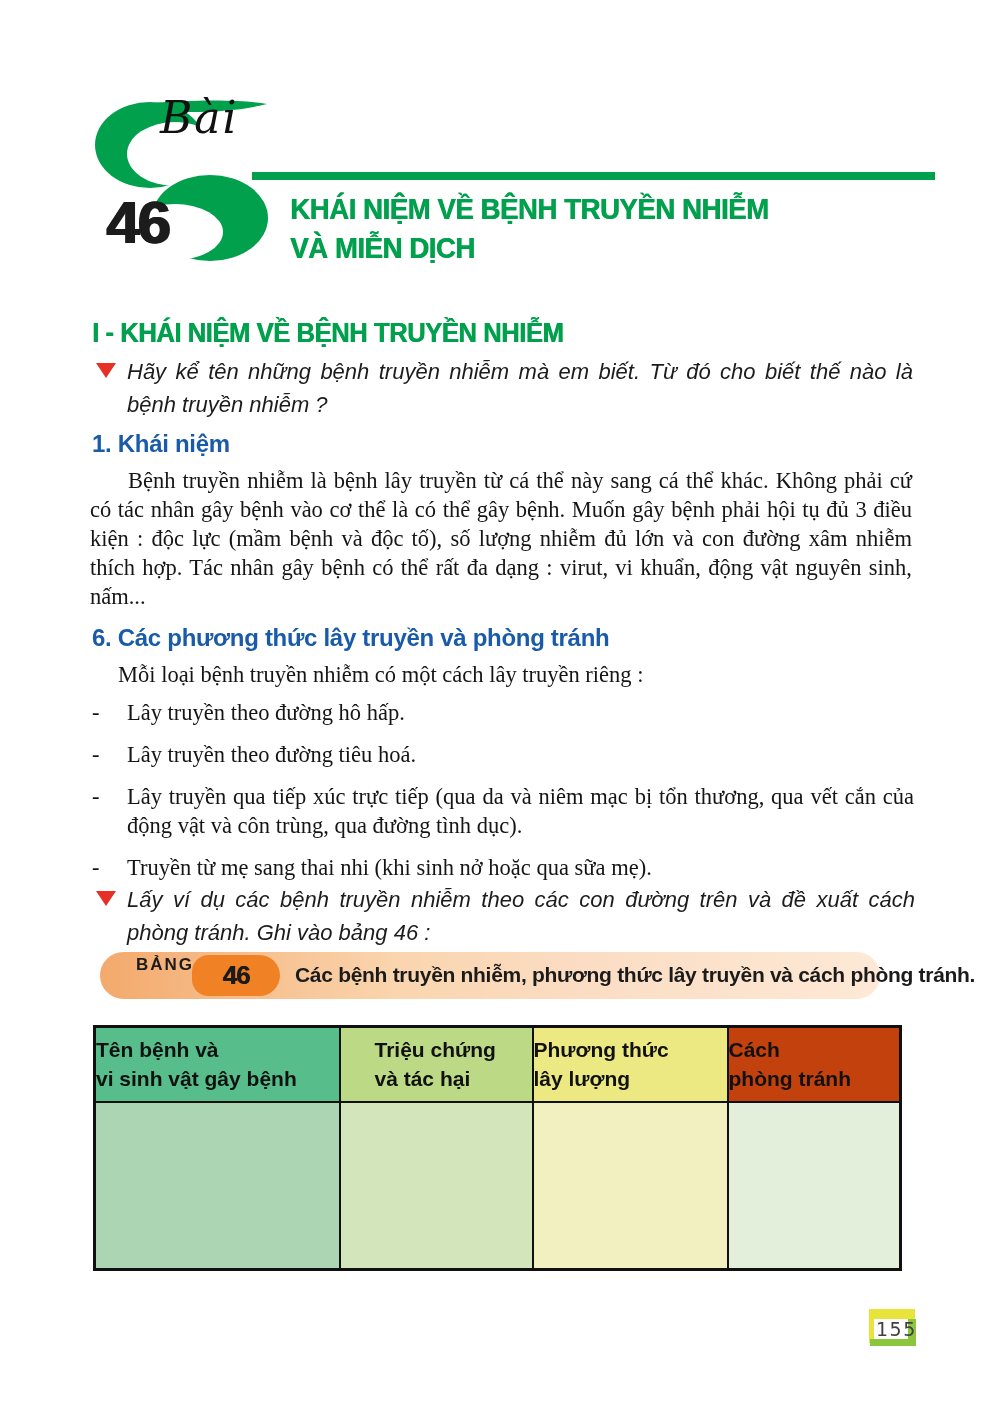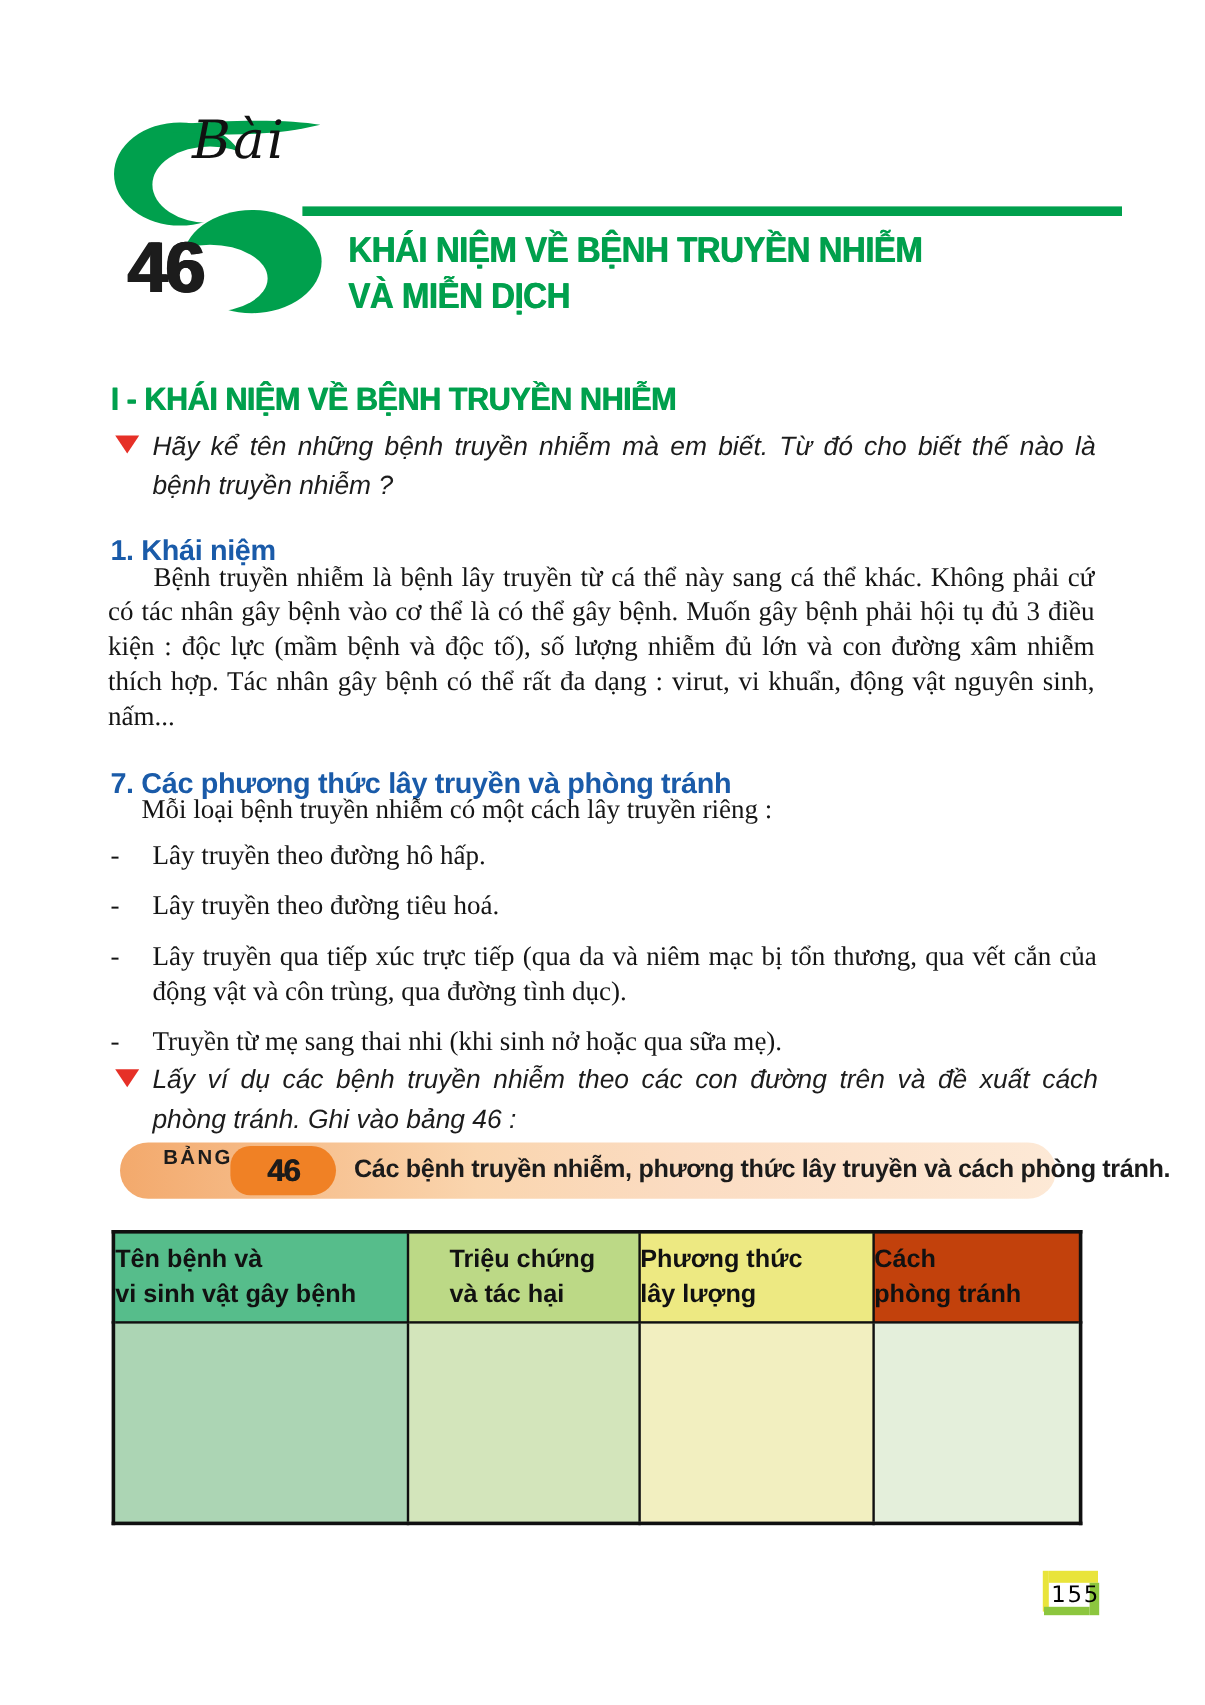--- a/index.html
+++ b/index.html
@@ -33,21 +33,21 @@
 
   
   .section-heading {
     font-family:"Liberation Sans", sans-serif; font-weight:bold; color:#00A04D;
     font-size:27px; letter-spacing:-0.5px; transform:scaleX(0.95);
     transform-origin:left center; white-space:nowrap; text-shadow:0.6px 0 0 #00A04D;
   }
   #section1-heading { left:92px; top:318px; }
   .sub-heading {
     font-family:"Liberation Sans", sans-serif; font-weight:bold; color:#1A5BA9;
-    font-size:24px; letter-spacing:-0.3px; white-space:nowrap;margin-top:16px;
+    font-size:24px; letter-spacing:-0.3px; white-space:nowrap;
   }
   #sub1-heading { left:92px; top:430px; }
   #sub2-heading { left:92px; top:624px; }
 
   
   .tri-marker {
     width:0; height:0; border-left:10px solid transparent;
     border-right:10px solid transparent; border-top:15px solid #E63027;
   }
   #q1-marker { left:96px; top:363px; }
@@ -119,21 +119,21 @@
 
   
   #page-badge { left:866px; top:1306px; width:52px; height:42px; }
   #page-badge .bar { position:absolute; }
   .bar-yv { left:3px;  top:3px;  width:5px;  height:34px; background:#E9E43B; }
   .bar-yh { left:8px;  top:3px;  width:41px; height:10px; background:#E9E43B; }
   .bar-gh { left:4px;  top:33px; width:38px; height:7px;  background:#8CC63E; }
   .bar-gv { left:42px; top:13px; width:8px;  height:27px; background:#8CC63E; }
   #page-number {
     position:absolute; left:10px; top:12px; font-family:"DejaVu Sans", sans-serif;
-    font-size:19px; color:#000000; letter-spacing:1.5px;
+    font-size:19px; color:#404040; letter-spacing:1.5px;
   }
 </style>
 </head>
 <body>
 
 <div id="page">
 
   <svg id="ribbon-svg" class="abs" viewBox="0 0 180 165" xmlns="http://www.w3.org/2000/svg" aria-hidden="true">
     <ellipse cx="55" cy="45" rx="55" ry="43" fill="#00A04D"></ellipse>
     <ellipse cx="80" cy="54" rx="48" ry="32" fill="#ffffff"></ellipse>
@@ -148,21 +148,21 @@
   <div id="title-line2" class="abs lesson-title">VÀ MIỄN DỊCH</div>
 
   <div id="section1-heading" class="abs section-heading">I - KHÁI NIỆM VỀ BỆNH TRUYỀN NHIỄM</div>
 
   <div id="q1-marker" class="abs tri-marker"></div>
   <div id="q1-text" class="abs question-text">Hãy kể tên những bệnh truyền nhiễm mà em biết. Từ đó cho biết thế nào là bệnh truyền nhiễm ?</div>
 
   <div id="sub1-heading" class="abs sub-heading">1. Khái niệm</div>
   <div id="par1" class="abs body-par">Bệnh truyền nhiễm là bệnh lây truyền từ cá thể này sang cá thể khác. Không phải cứ có tác nhân gây bệnh vào cơ thể là có thể gây bệnh. Muốn gây bệnh phải hội tụ đủ 3 điều kiện : độc lực (mầm bệnh và độc tố), số lượng nhiễm đủ lớn và con đường xâm nhiễm thích hợp. Tác nhân gây bệnh có thể rất đa dạng : virut, vi khuẩn, động vật nguyên sinh, nấm...</div>
 
-  <div id="sub2-heading" class="abs sub-heading">7. Các phương thức lây truyền và phòng tránh</div>
+  <div id="sub2-heading" class="abs sub-heading">6. Các phương thức lây truyền và phòng tránh</div>
   <div id="par2-intro" class="abs body-par">Mỗi loại bệnh truyền nhiễm có một cách lây truyền riêng :</div>
 
   <ul id="route-list" class="abs">
     <li><span class="dash">-</span><span>Lây truyền theo đường hô hấp.</span></li>
     <li><span class="dash">-</span><span>Lây truyền theo đường tiêu hoá.</span></li>
     <li><span class="dash">-</span><span>Lây truyền qua tiếp xúc trực tiếp (qua da và niêm mạc bị tổn thương, qua vết cắn của động vật và côn trùng, qua đường tình dục).</span></li>
     <li><span class="dash">-</span><span>Truyền từ mẹ sang thai nhi (khi sinh nở hoặc qua sữa mẹ).</span></li>
   </ul>
 
   <div id="q2-marker" class="abs tri-marker"></div>

